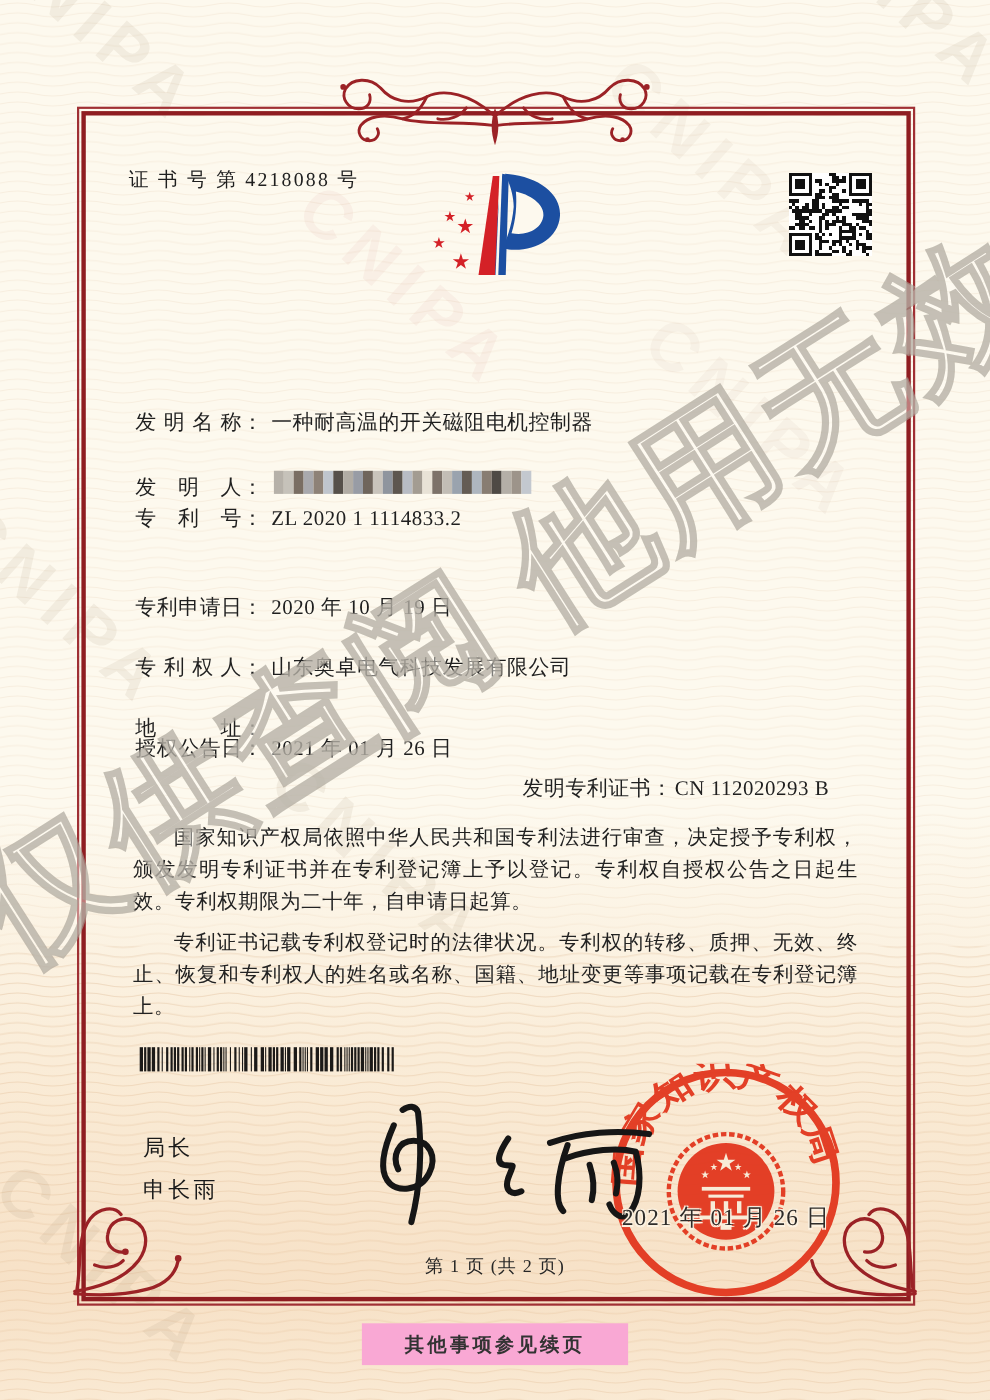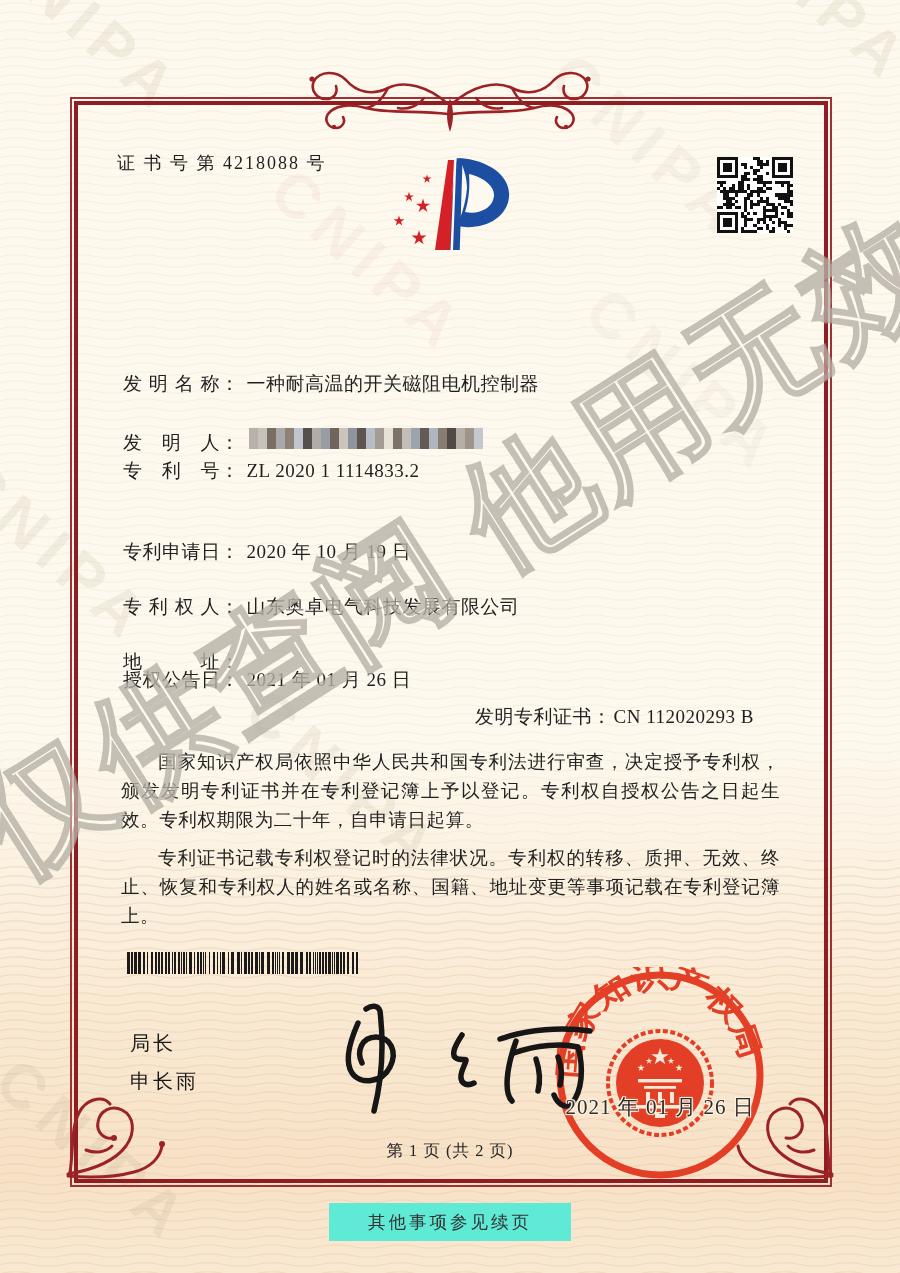--- a/index.html
+++ b/index.html
@@ -30,21 +30,21 @@
   .paras p{margin:0 0 9px 0;text-indent:2em;}
   .barcode{position:absolute;left:127px;top:952px;height:22px;display:flex;align-items:stretch;}
   .director{position:absolute;left:130px;font-size:20px;font-family:"Liberation Sans","DejaVu Sans",sans-serif;color:#1a1a1a;letter-spacing:3px;text-align:center;}
   .sig-svg{position:absolute;left:300px;top:995px;z-index:5;}
   .seal-wrap{position:absolute;left:552px;top:967px;width:216px;height:216px;z-index:4;opacity:.95;}
   .seal-date{position:absolute;left:552px;top:1093px;width:216px;text-align:center;z-index:5;
         font-size:21px;letter-spacing:1px;color:#2e2c2a;
         text-shadow:-1px -1px 0 #fbf2e2,1px -1px 0 #fbf2e2,-1px 1px 0 #fbf2e2,1px 1px 0 #fbf2e2,0 0 3px #fbf2e2;}
   .page-no{position:absolute;left:0;right:0;top:1140px;text-align:center;font-size:16.5px;letter-spacing:1px;color:#262626;}
   .note-box{position:absolute;left:0;right:0;top:1203px;text-align:center;z-index:4;}
-  .note-box span{display:inline-block;background:#5eead4;padding:7px 39px;font-size:17.5px;letter-spacing:3px;color:#333;}
+  .note-box span{display:inline-block;background:#f9a8d4;padding:7px 39px;font-size:17.5px;letter-spacing:3px;color:#333;font-weight:bold;}
   .big-wm{position:absolute;left:-95px;top:460px;width:1100px;z-index:6;text-align:center;white-space:nowrap;
         font-size:128px;font-weight:700;letter-spacing:6px;transform:rotate(-32.5deg);
         color:rgba(255,253,246,.42);-webkit-text-stroke:2.5px rgba(166,160,149,.65);pointer-events:none;user-select:none;}
   .qr{position:absolute;left:717px;top:157px;width:76px;height:76px;}
 </style>
 </head>
 <body>
 
 <div class="page">
 

